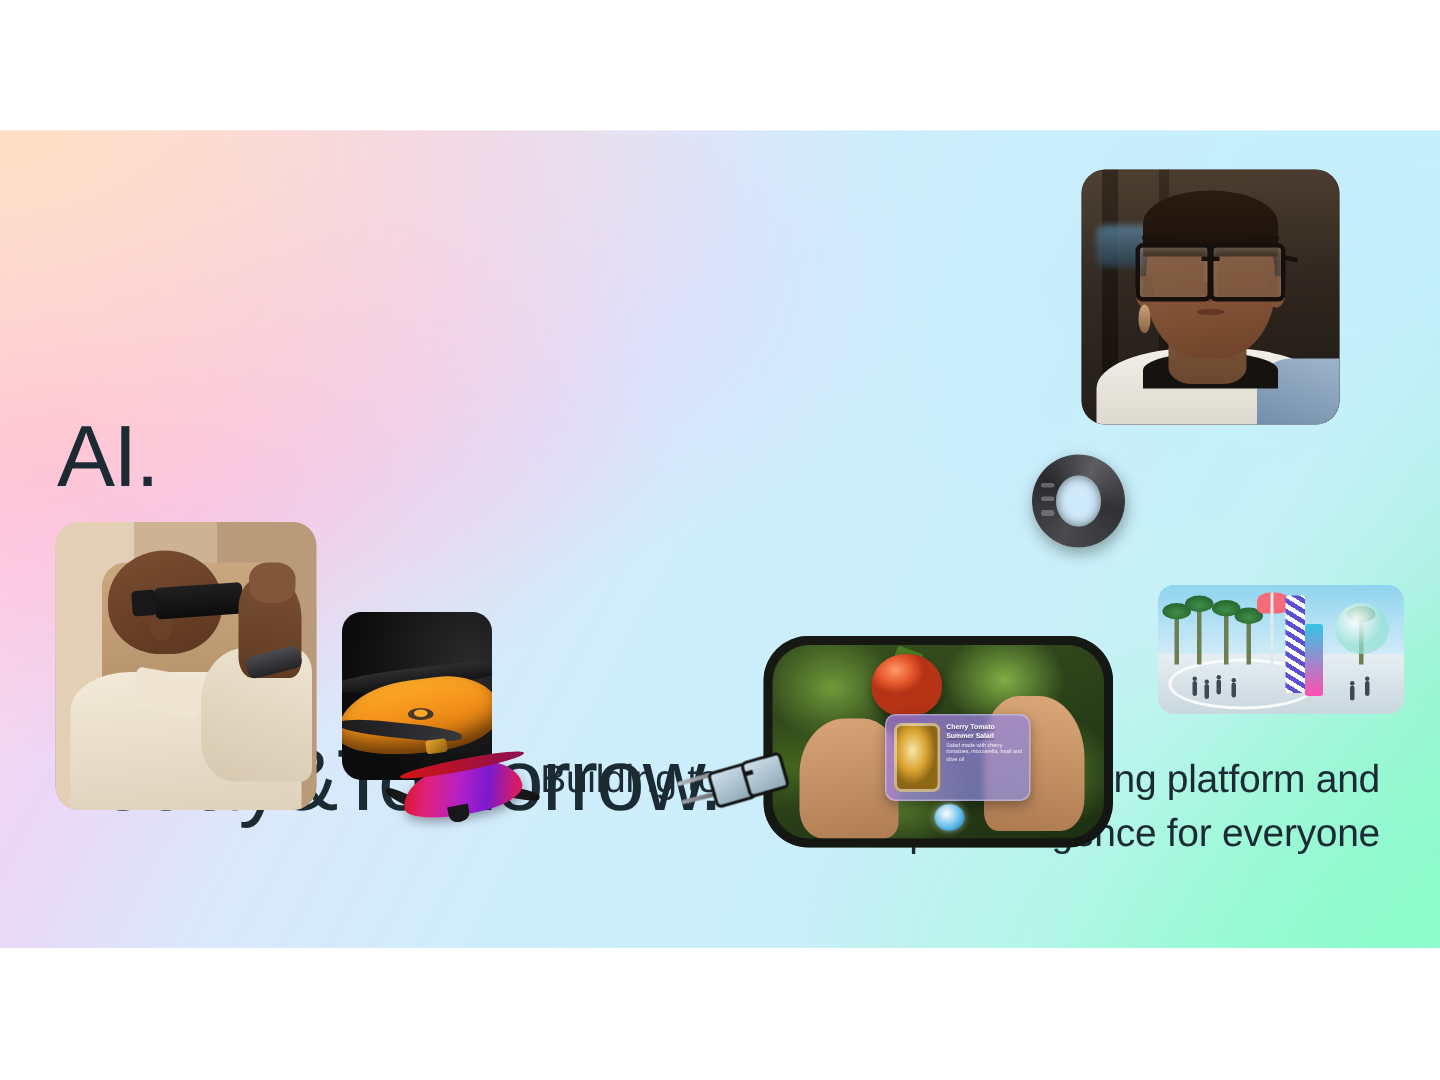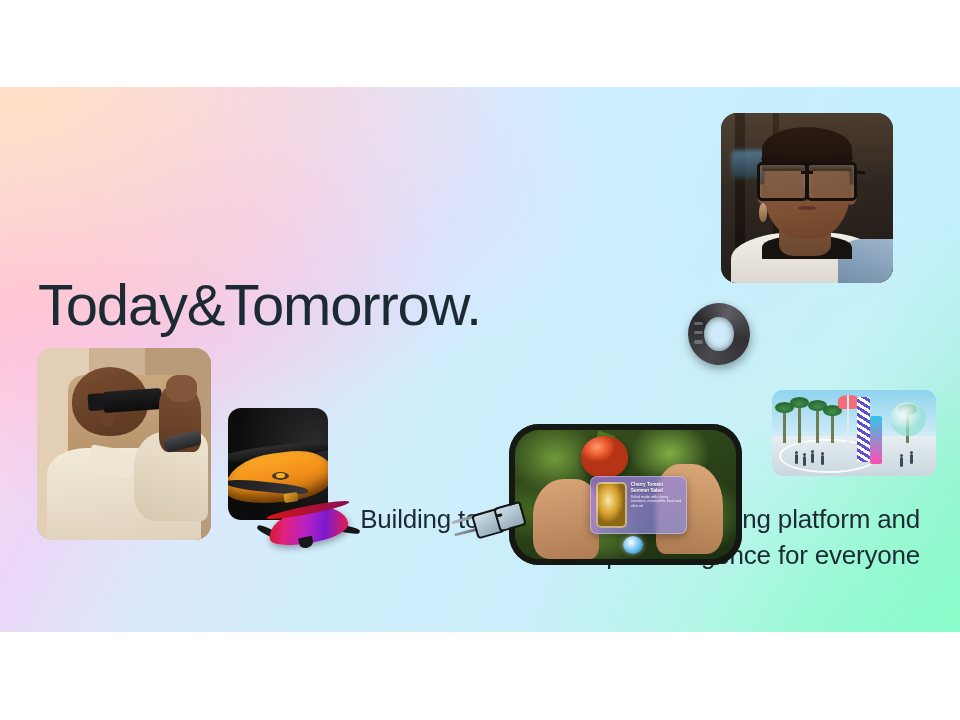--- a/index.html
+++ b/index.html
@@ -232,20 +232,21 @@
     border-radius:50%;background:#3d4a55;}
 </style>
 </head>
 <body>
 
 <div class="white-band" id="band-top"></div>
 
 <div id="slide">
 
   <div id="headline">
+    <div>AI.</div>
     <div>Today&amp;Tomorrow.</div>
   </div>
 
   <div id="subtitle">
     <div>Building towards the next computing platform and</div>
     <div>superintelligence for everyone</div>
   </div>
 
   <div class="tile" id="tile-woman">
     <div class="w-bg-shelf"></div>

